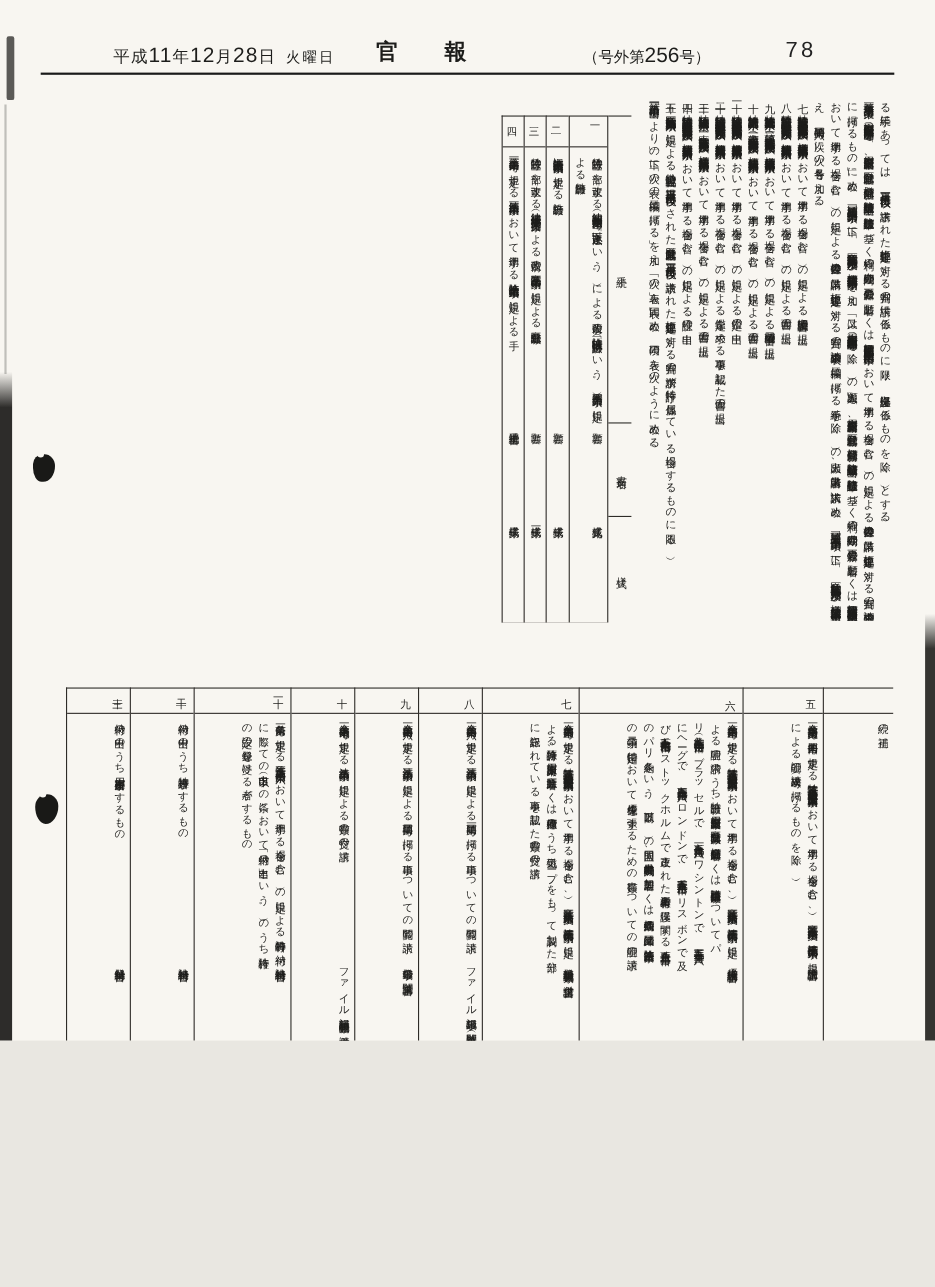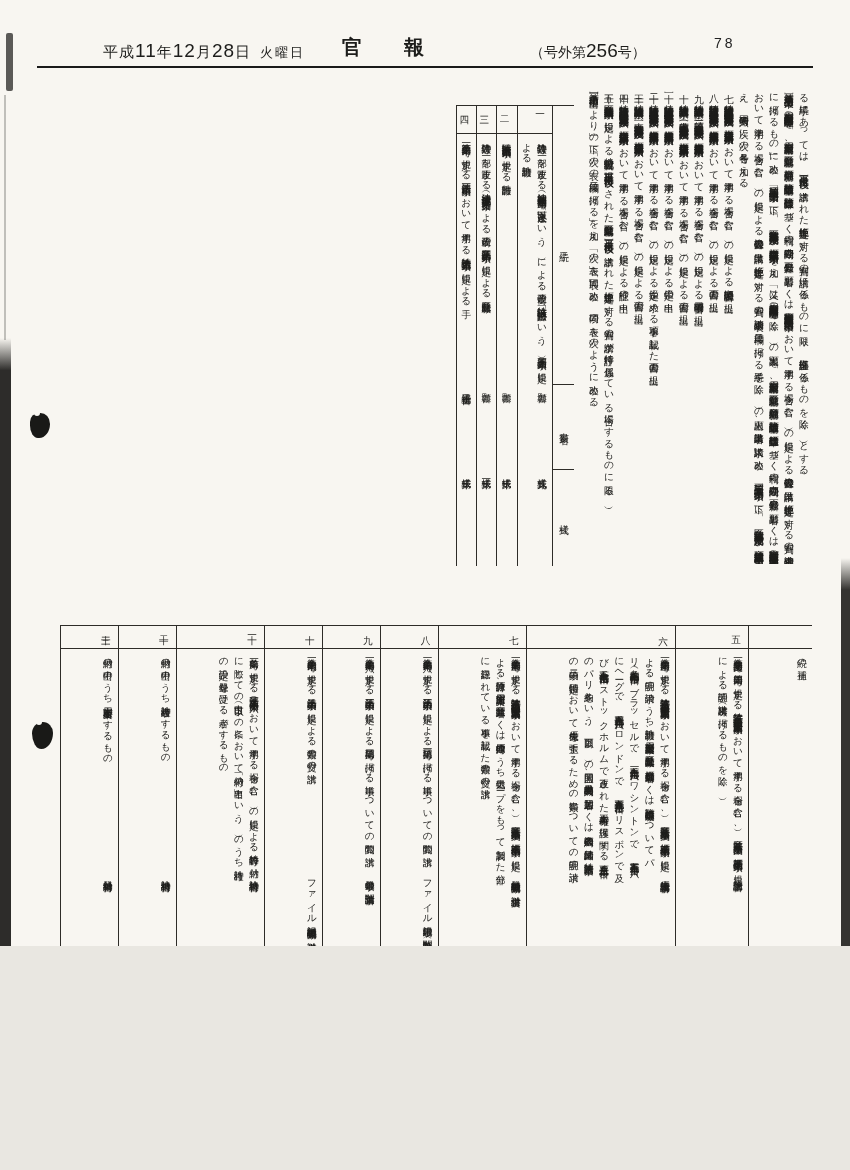--- a/index.html
+++ b/index.html
@@ -22,21 +22,21 @@
   .blob:after{content:"";position:absolute;left:4px;top:-3px;width:6px;height:6px;background:#f8f6f1;border-radius:50%;}
   .streak{left:45px;top:1091px;width:748px;height:1px;background:rgba(60,58,55,.55);}
   .smudge-bottom{left:350px;top:1163px;width:370px;height:7px;background:rgba(40,40,38,.5);filter:blur(2px);}
 
   
   .h-date{position:absolute;left:103px;top:41px;font-size:15px;letter-spacing:1px;white-space:nowrap;}
   .h-date .wd{font-size:13px;margin-left:9px;letter-spacing:2px;}
   .num{font-family:"Liberation Sans","DejaVu Sans",sans-serif;font-size:19px;line-height:1;}
   .h-title{position:absolute;left:342px;top:34px;font-size:20px;font-weight:700;letter-spacing:42px;white-space:nowrap;}
   .h-issue{position:absolute;left:530px;top:41px;font-size:14px;white-space:nowrap;}
-  .h-page{position:absolute;left:714px;top:35px;font-size:14px;letter-spacing:3px;
+  .h-page{position:absolute;left:714px;top:35px;font-size:20px;letter-spacing:3px;
           font-family:"Liberation Sans","DejaVu Sans",sans-serif;color:#222;}
   .h-rule{position:absolute;left:37px;top:66px;width:776px;height:2px;background:#1a1a1a;}
 
   
   .upper{position:absolute;left:60px;top:86px;width:752px;height:480px;
          display:flex;flex-direction:row-reverse;gap:13px;overflow:hidden;}
   .vtext{writing-mode:vertical-rl;height:478px;max-width:552px;overflow:hidden;flex:none;
          font-size:9.8px;letter-spacing:.45px;line-height:15px;text-align:justify;}
   .vtext p{margin:0;}
   .vtext p.item{padding-inline-start:10.3px;text-indent:-10.3px;}

